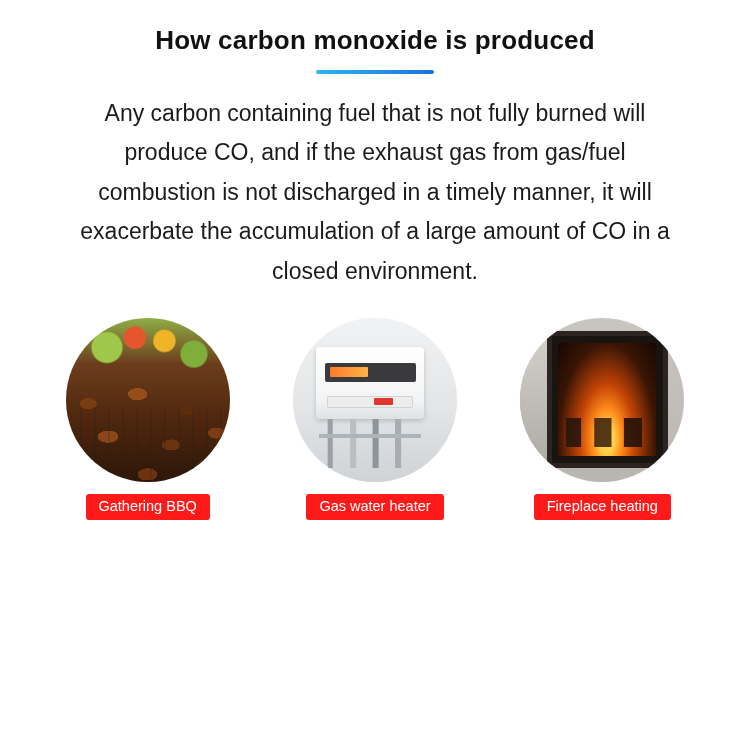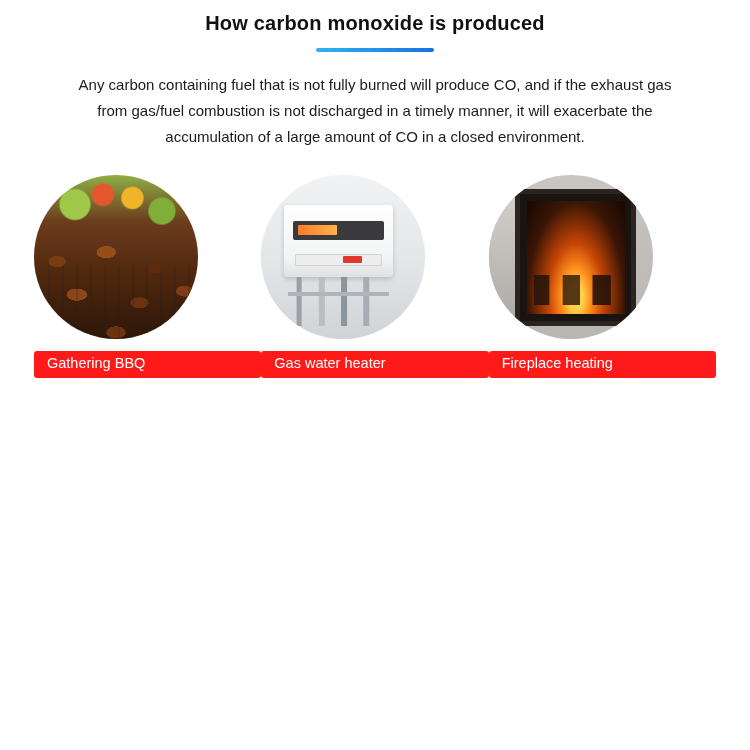--- a/index.html
+++ b/index.html
@@ -13,57 +13,58 @@
   }
   .page {
     position: relative;
     width: 750px;
     height: 750px;
     background: #ffffff;
     overflow: hidden;
   }
   .title {
     text-align: center;
-    font-size: 20px;
+    font-size: 26px;
     font-weight: bold;
     color: #111111;
     letter-spacing: 0.2px;
-    padding-top: 10px;
+    padding-top: 24px;
     line-height: 1.3;
   }
   .divider-wrap {
     display: flex;
     justify-content: center;
     margin-top: 12px;
   }
   .divider {
     width: 118px;
     height: 4px;
     border-radius: 2px;
     background: linear-gradient(90deg, #2fb3f2 0%, #1773dd 100%);
   }
   .intro {
     margin: 20px auto 0 auto;
     width: 600px;
     text-align: center;
-    font-size: 15px;
+    font-size: 23px;
     line-height: 1.72;
     color: #1b1b1b;
   }
   .grid {
     margin-top: 26px;
     display: grid;
     grid-template-columns: repeat(3, 1fr);
     grid-template-rows: repeat(2, auto);
     row-gap: 28px;
     padding: 0 34px;
   }
   .cell {
     display: flex;
     flex-direction: column;
+    align-items: center;
   }
   .circle {
     width: 164px;
     height: 164px;
     border-radius: 50%;
     overflow: hidden;
     position: relative;
     background: #dfe3e6;
     box-shadow: 0 0 0 0.5px rgba(0,0,0,0.04);
   }

